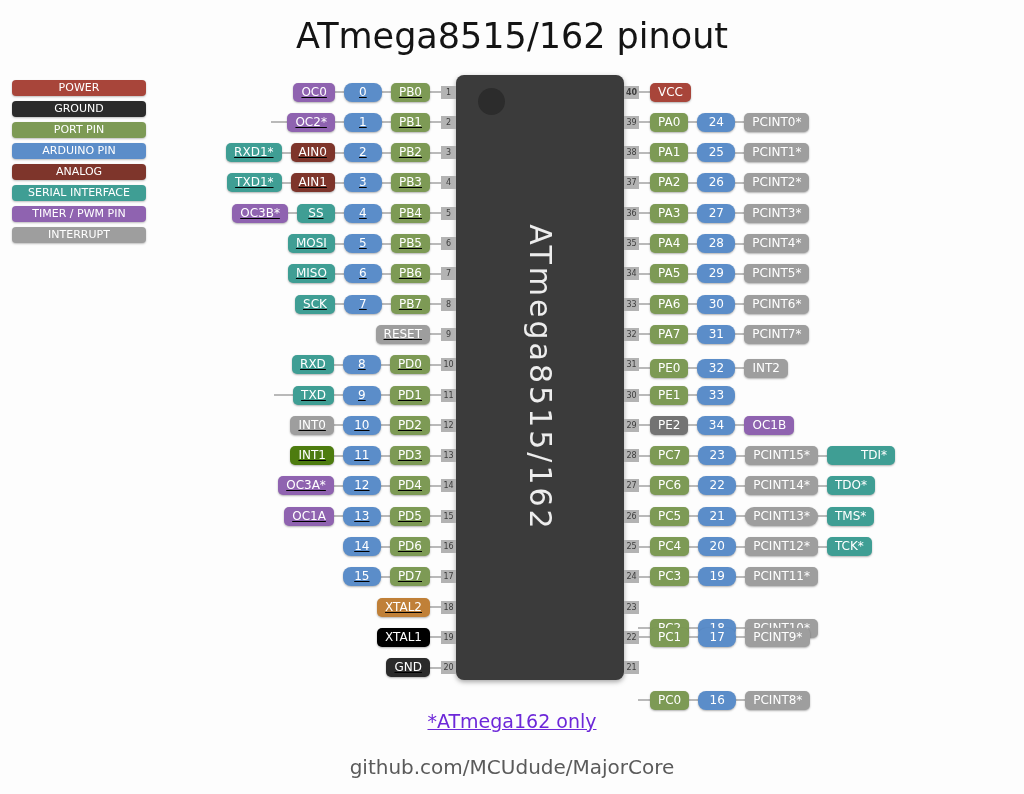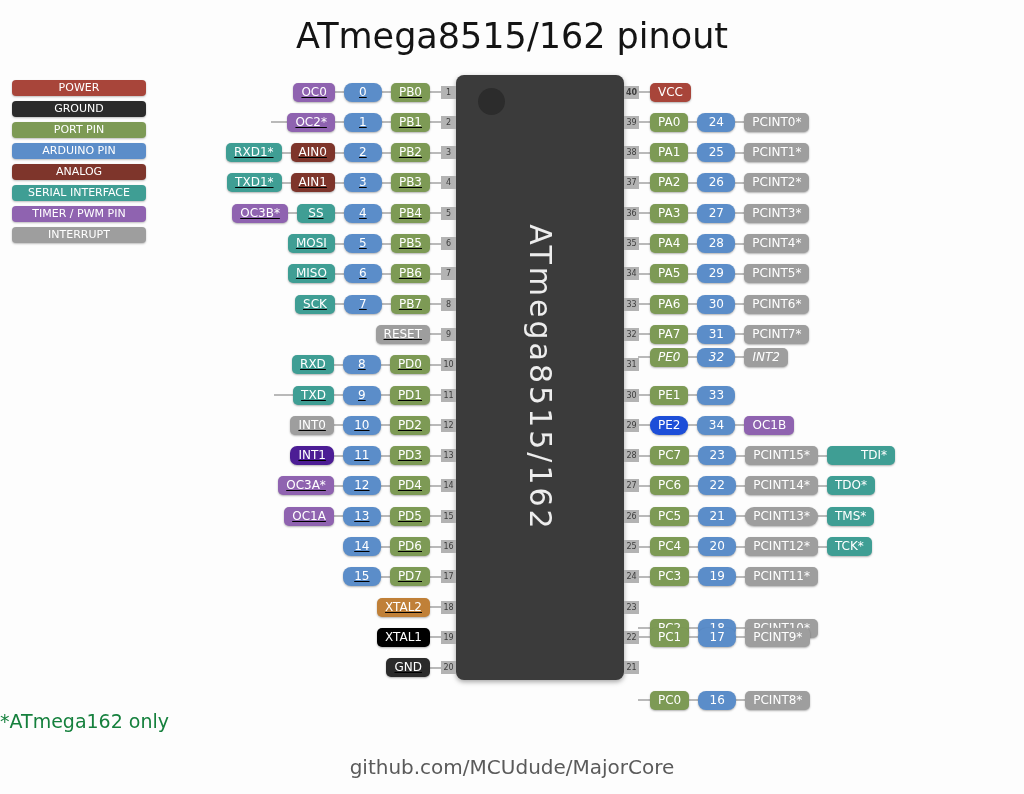--- a/index.html
+++ b/index.html
@@ -51,22 +51,22 @@
   .badge.arduino { border-radius:8px; }
   
   .lead {
     position:absolute; width:15px; height:13px; background:#b3b3b3;
     color:#3c3c3c; font-size:8px; line-height:13px; text-align:center;
   }
   .lead.left  { left:441px; }
   .lead.right { left:624px; }
   
   .footnote {
-    position:absolute; top:710px; left:0; width:100%; text-align:left;
-    font-size:19px; color:#15803d;
+    position:absolute; top:710px; left:0; width:100%; text-align:center;
+    font-size:19px; color:#6d28d9;text-decoration:underline;
   }
   .credit {
     position:absolute; top:755px; left:0; width:100%; text-align:center;
     font-size:20px; color:#5a5a5a;
   }
 </style>
 </head>
 <body>
 
 <div class="canvas">
@@ -144,21 +144,21 @@
         <span class="badge serial" style="background: rgb(63, 158, 148);">TXD</span>
         <span class="badge arduino" style="background: rgb(91, 141, 201);">9</span>
         <span class="badge port" style="background: rgb(125, 154, 85);">PD1</span>
       </div>
       <div class="pin-row left" style="top: 425.3px;">
         <span class="badge interrupt" style="background: rgb(158, 158, 158);">INT0</span>
         <span class="badge arduino" style="background: rgb(91, 141, 201);">10</span>
         <span class="badge port" style="background: rgb(125, 154, 85);">PD2</span>
       </div>
       <div class="pin-row left" style="top: 455.6px;">
-        <span class="badge interrupt" style="background: #4c1d95; border-radius: 7px;">INT1</span>
+        <span class="badge interrupt" style="background: #4d7c0f;">INT1</span>
         <span class="badge arduino" style="background: rgb(91, 141, 201);">11</span>
         <span class="badge port" style="background: rgb(125, 154, 85);">PD3</span>
       </div>
       <div class="pin-row left" style="top: 485.9px;">
         <span class="badge timer" style="background: rgb(143, 99, 176);">OC3A*</span>
         <span class="badge arduino" style="background: rgb(91, 141, 201);">12</span>
         <span class="badge port" style="background: rgb(125, 154, 85);">PD4</span>
       </div>
       <div class="pin-row left" style="top: 516.2px;">
         <span class="badge timer" style="background: rgb(143, 99, 176);">OC1A</span>
@@ -220,31 +220,31 @@
       <div class="pin-row right" style="top: 304.1px;">
         <span class="badge port" style="background: rgb(125, 154, 85);">PA6</span>
         <span class="badge arduino" style="background: rgb(91, 141, 201);">30</span>
         <span class="badge interrupt" style="background: rgb(158, 158, 158);">PCINT6*</span>
       </div>
       <div class="pin-row right" style="top: 334.4px;">
         <span class="badge port" style="background: rgb(125, 154, 85);">PA7</span>
         <span class="badge arduino" style="background: rgb(91, 141, 201);">31</span>
         <span class="badge interrupt" style="background: rgb(158, 158, 158);">PCINT7*</span>
       </div>
-      <div class="pin-row right" style="top: 357px; font-style: italic;">
+      <div class="pin-row right" style="top: 368px;">
         <span class="badge port" style="background: rgb(125, 154, 85);">PE0</span>
         <span class="badge arduino" style="background: rgb(91, 141, 201);">32</span>
         <span class="badge interrupt" style="background: rgb(158, 158, 158);">INT2</span>
       </div>
       <div class="pin-row right" style="top: 395px;">
         <span class="badge port" style="background: rgb(125, 154, 85);">PE1</span>
         <span class="badge arduino" style="background: rgb(91, 141, 201);">33</span>
       </div>
       <div class="pin-row right" style="top: 425.3px;">
-        <span class="badge port" style="background: #1d4ed8; border-radius: 9px;">PE2</span>
+        <span class="badge port" style="background: #737373;">PE2</span>
         <span class="badge arduino" style="background: rgb(91, 141, 201);">34</span>
         <span class="badge timer" style="background: rgb(143, 99, 176);">OC1B</span>
       </div>
       <div class="pin-row right" style="top: 455.6px;">
         <span class="badge port" style="background: rgb(125, 154, 85);">PC7</span>
         <span class="badge arduino" style="background: rgb(91, 141, 201);">23</span>
         <span class="badge interrupt" style="background: rgb(158, 158, 158);">PCINT15*</span>
         <span class="badge serial" style="background: rgb(63, 158, 148); padding-left: 34px;">TDI*</span>
       </div>
       <div class="pin-row right" style="top: 485.9px;">

